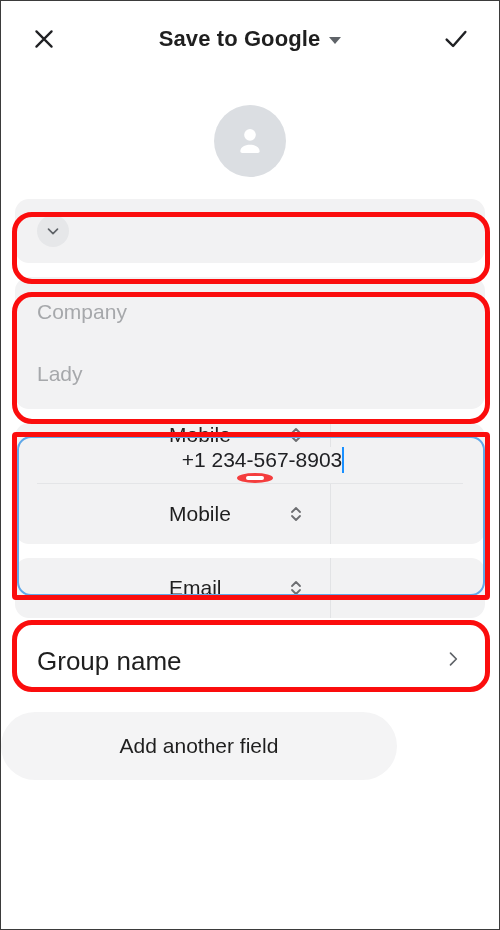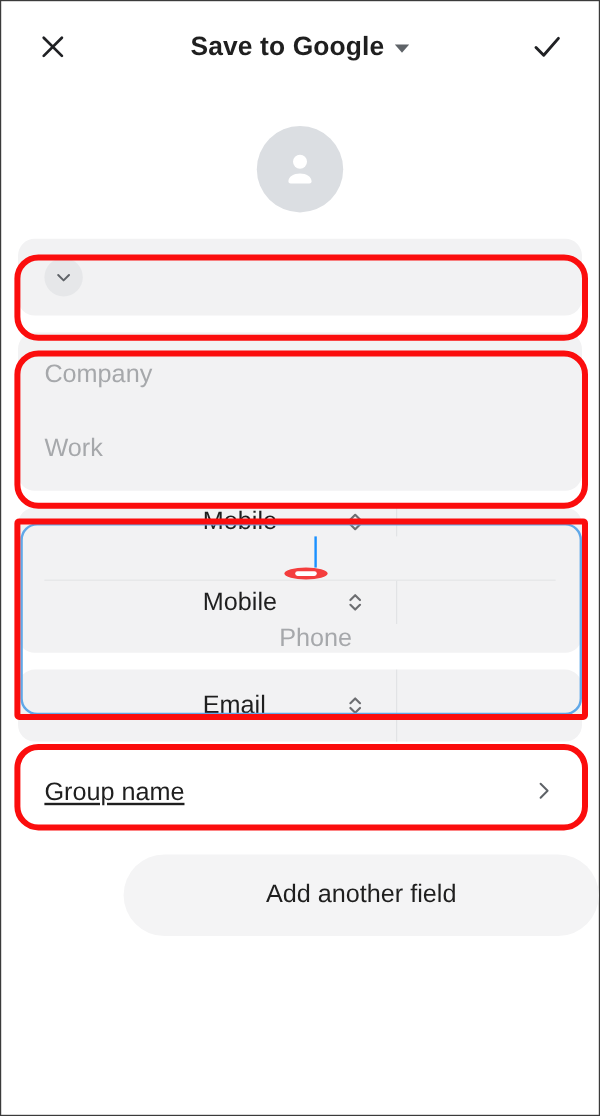--- a/index.html
+++ b/index.html
@@ -136,24 +136,24 @@
   }
   .remove-bar { width: 18px; height: 4px; background: #fff; border-radius: 2px; }
 
   
   .group-row {
     display: flex; align-items: center;
     height: 66px;
     padding: 0 22px;
     margin: 10px 14px 0 14px;
   }
-  .group-label { flex: 1; font-size: 21px; color: #1f1f1f; text-decoration: underline; }
-
-  
-  .add-wrap { display: flex; justify-content: flex-end; margin-top: 18px; }
+  .group-label { flex: 1; font-size: 26px; color: #1f1f1f; }
+
+  
+  .add-wrap { display: flex; justify-content: flex-start; margin-top: 18px; }
   .add-btn {
     width: 396px; height: 68px;
     border-radius: 34px;
     background: #f4f4f5;
     display: flex; align-items: center; justify-content: center;
     font-size: 21px;
     color: #1f1f1f;
     border: none;
     font-family: "Liberation Sans", sans-serif;
   }
@@ -220,62 +220,60 @@
   </div>
 
   <div class="spacer-14"></div>
 
   <div class="field-area">
     <div class="card org-card">
       <div class="org-row">
         <span class="row-placeholder">Company</span>
       </div>
       <div class="org-row">
-        <span class="row-placeholder">Work</span>
+        <span class="row-placeholder">Lady</span>
       </div>
     </div>
   </div>
 
   <div class="spacer-14"></div>
 
   <div class="field-area">
     <div class="card">
 
       <div class="row">
         <div class="type-col type-col-divider">
           <span class="row-label">Mobile</span>
           <span style="position:relative;width:16px;height:22px;display:inline-block;">
             <svg width="16" height="22" viewBox="0 0 16 22" aria-hidden="true">
               <path d="M4 9 L8 5 L12 9" stroke="#6d6e71" stroke-width="1.8" fill="none" stroke-linecap="round" stroke-linejoin="round"></path>
               <path d="M4 13 L8 17 L12 13" stroke="#6d6e71" stroke-width="1.8" fill="none" stroke-linecap="round" stroke-linejoin="round"></path>
             </svg>
           </span>
         </div>
         <div class="value-col">
+          <span class="row-value">+1 234-567-8903</span>
             <span class="text-cursor"></span>
         </div>
         <div class="remove-btn">
           <span class="remove-bar"></span>
         </div>
       </div>
 
       <div class="row-divider"></div>
 
       <div class="row">
         <div class="type-col type-col-divider">
           <span class="row-label">Mobile</span>
           <span style="position:relative;width:16px;height:22px;display:inline-block;">
             <svg width="16" height="22" viewBox="0 0 16 22" aria-hidden="true">
               <path d="M4 9 L8 5 L12 9" stroke="#6d6e71" stroke-width="1.8" fill="none" stroke-linecap="round" stroke-linejoin="round"></path>
               <path d="M4 13 L8 17 L12 13" stroke="#6d6e71" stroke-width="1.8" fill="none" stroke-linecap="round" stroke-linejoin="round"></path>
             </svg>
           </span>
-        </div>
-        <div class="value-col">
-          <span class="row-placeholder">Phone</span>
         </div>
       </div>
 
     </div>
   </div>
 
   <div class="spacer-14"></div>
 
   <div class="field-area">
     <div class="card">

